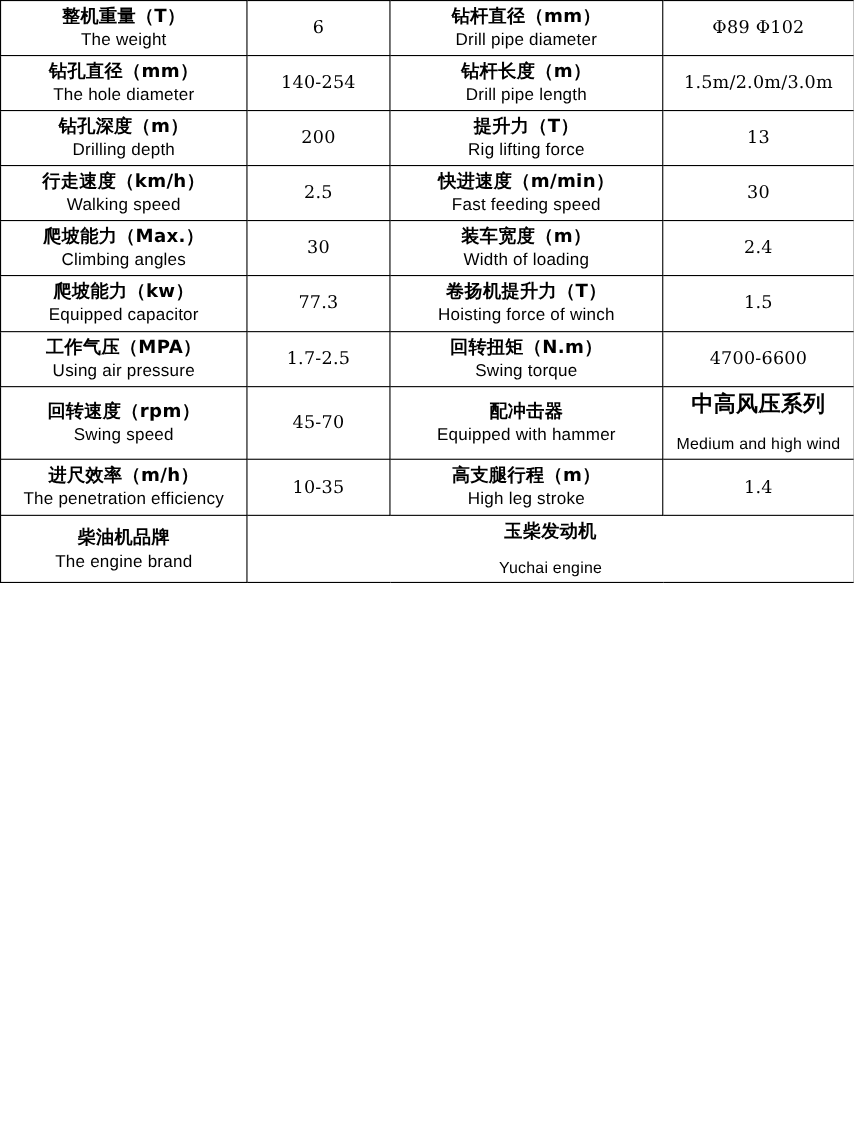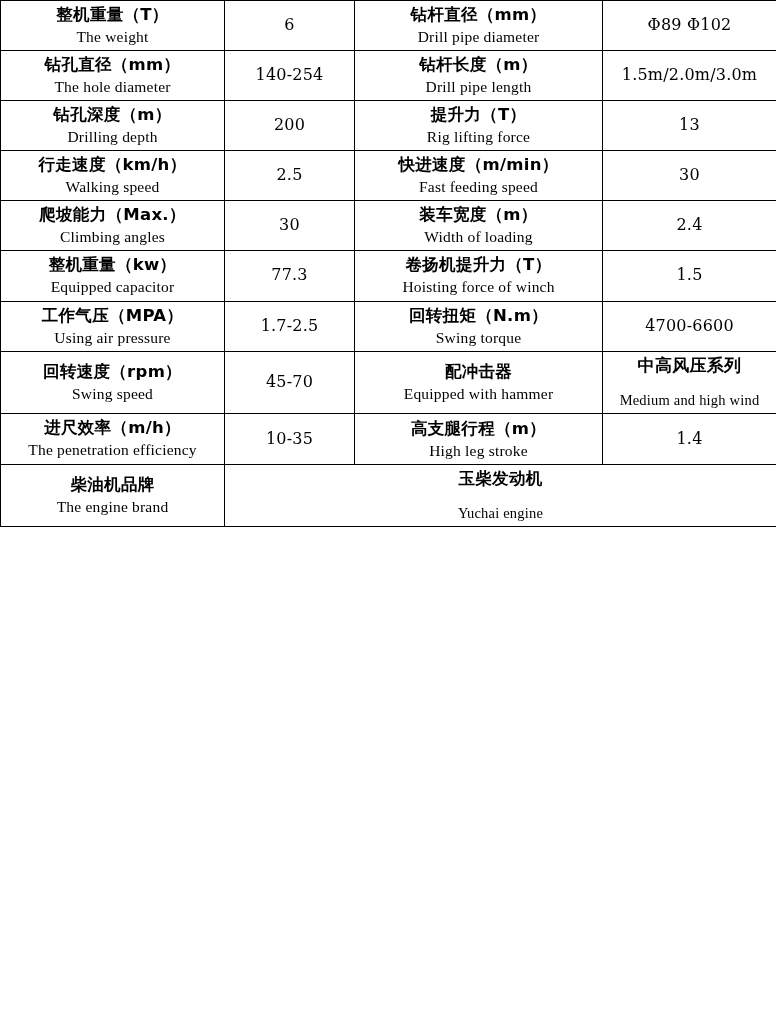--- a/index.html
+++ b/index.html
@@ -36,35 +36,35 @@
   .cn {
     display: block;
     font-family: "DejaVu Sans", sans-serif;
     font-size: 16.5px;
     font-weight: 700;
     letter-spacing: 0.3px;
     white-space: nowrap;
   }
   .en {
     display: block;
-    font-family: Liberation Serif, serif;
+    font-family: Liberation Sans, sans-serif;
     font-size: 15.5px;
     letter-spacing: 0.2px;
     margin-top: 2px;
   }
   td.label .cn { font-size: 16.5px; }
   td.label .en { font-size: 15.5px; }
   td.value {
     font-family: "DejaVu Serif", serif;
     font-size: 16px;
     letter-spacing: 0.2px;
   }
   td.value .en { margin-top: 15px; }
   .two-line .en { line-height: 1.35; }
-  td.value.dual .cn { font-size: 17px; font-weight: 700; }
+  td.value.dual .cn { font-size: 20px; font-weight: 700; }
   td.value.dual .en { font-size: 14.5px; }
   .engine-row td.label .cn { font-size: 16.5px; }
   .engine-row td.value .cn { font-size: 16.5px; }
 </style>
 </head>
 <body>
 
 <table class="spec">
   <colgroup>
     <col class="c1">
@@ -134,21 +134,21 @@
       <td class="value">30</td>
       <td class="label">
         <span class="cn">装车宽度（m）</span>
         <span class="en">Width of loading</span>
       </td>
       <td class="value">2.4</td>
     </tr>
 
     <tr>
       <td class="label">
-        <span class="cn">整机重量（kw）</span>
+        <span class="cn">爬坡能力（kw）</span>
         <span class="en">Equipped capacitor</span>
       </td>
       <td class="value">77.3</td>
       <td class="label two-line">
         <span class="cn">卷扬机提升力（T）</span>
         <span class="en">Hoisting force of winch</span>
       </td>
       <td class="value">1.5</td>
     </tr>
 

